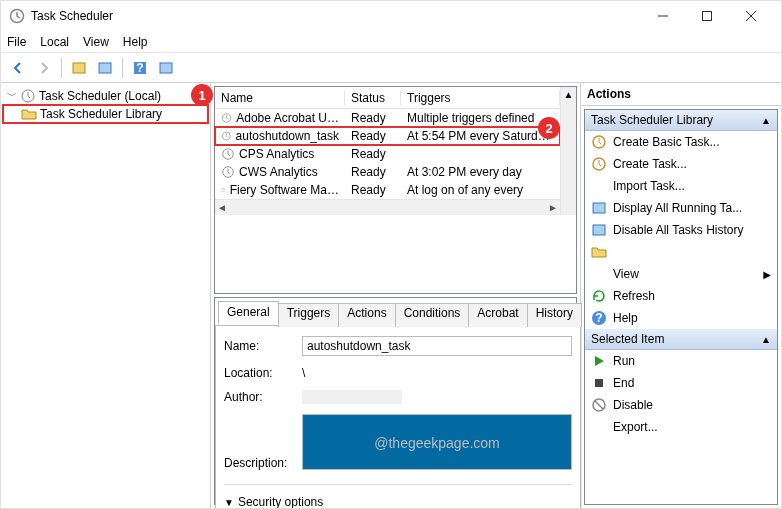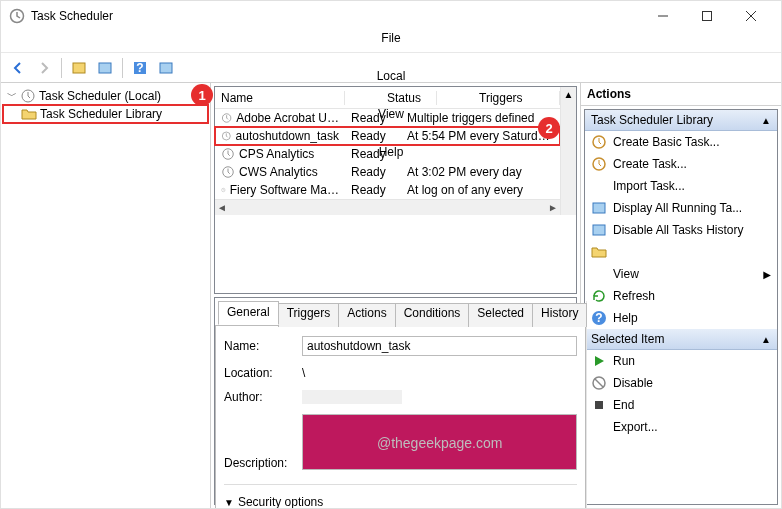--- a/index.html
+++ b/index.html
@@ -2,37 +2,37 @@
 <html><head>
 <meta charset="utf-8">
 <style>
 * { box-sizing: border-box; margin: 0; padding: 0; font-family: "Segoe UI", Tahoma, sans-serif; font-size: 12px; }
 body { background: #fff; width: 782px; height: 509px; border: 1px solid #e0e0e0; display: flex; flex-direction: column; }
 .titlebar { height: 30px; display: flex; align-items: center; padding: 0 8px; }
 .titlebar .title-icon { width: 16px; height: 16px; margin-right: 6px; }
 .titlebar .title { flex: 1; }
 .win-btns { display: flex; gap: 0; margin-left: auto; }
 .win-btn { width: 44px; height: 28px; display: flex; align-items: center; justify-content: center; color: #555; }
-.menubar { height: 22px; display: flex; align-items: center; padding: 0 6px; gap: 24px; border-bottom: 1px solid #e8e8e8; flex-direction: column; }
+.menubar { height: 22px; display: flex; align-items: center; padding: 0 6px; gap: 14px; border-bottom: 1px solid #e8e8e8; }
 .menubar span { cursor: default; }
 .toolbar { height: 30px; display: flex; align-items: center; padding: 0 6px; gap: 4px; border-bottom: 1px solid #d0d0d0; }
 .tool-btn { width: 22px; height: 22px; display: flex; align-items: center; justify-content: center; border: 1px solid transparent; }
 .tool-btn svg { width: 16px; height: 16px; }
 .tool-sep { width: 1px; height: 20px; background: #ccc; margin: 0 2px; }
 .main { flex: 1; display: flex; min-height: 0; }
 .tree-pane { width: 210px; border-right: 1px solid #d0d0d0; padding: 4px 2px; }
 .tree-row { display: flex; align-items: center; height: 18px; gap: 3px; padding-left: 4px; }
 .tree-row.child { padding-left: 18px; }
 .tree-toggle { width: 10px; font-size: 10px; color: #555; }
 .tree-icon { width: 16px; height: 16px; }
 .tree-row.hl { outline: 2px solid #e62e2e; outline-offset: -1px; }
 .content-pane { flex: 1; display: flex; flex-direction: column; border-right: 1px solid #d0d0d0; min-width: 0; position: relative; }
 .content-inner { margin: 3px; border: 1px solid #828790; display: flex; flex-direction: column; flex: 1; min-height: 0; }
 .task-list { flex: 0 0 auto; display: flex; flex-direction: column; }
-.task-header { display: flex; background: #fff; border-bottom: 1px solid #e5e5e5; height: 22px; align-items: center; gap: 36px; }
+.task-header { display: flex; background: #fff; border-bottom: 1px solid #e5e5e5; height: 22px; align-items: center; }
 .th { padding: 0 6px; border-right: 1px solid #e5e5e5; white-space: nowrap; overflow: hidden; }
 .col-name { width: 130px; }
 .col-status { width: 56px; }
 .col-trig { flex: 1; }
 .task-row { display: flex; height: 18px; align-items: center; padding: 0; }
 .task-row .cell { padding: 0 6px; white-space: nowrap; overflow: hidden; text-overflow: ellipsis; }
 .task-row.hl { outline: 2px solid #e62e2e; outline-offset: -1px; }
 .task-name-cell { display: flex; align-items: center; gap: 4px; }
 .task-icon { width: 14px; height: 14px; }
 .hsb { height: 16px; background: #f0f0f0; display: flex; align-items: center; justify-content: space-between; padding: 0 2px; border-top: 1px solid #e5e5e5; }
@@ -40,21 +40,21 @@
 .vsb-strip { width: 16px; background: #f0f0f0; display: flex; flex-direction: column; align-items: center; border-left: 1px solid #e5e5e5; }
 .details { flex: 1; display: flex; flex-direction: column; margin-top: 3px; min-height: 0; }
 .tabs { display: flex; height: 24px; padding-left: 3px; }
 .tab { padding: 3px 8px; border: 1px solid #bbb; border-bottom: none; background: #fff; margin-right: -1px; position: relative; }
 .tab.active { border-bottom: 1px solid #fff; z-index: 2; }
 .tab:not(.active) { background: #f3f3f3; top: 2px; padding: 2px 8px; }
 .details-body { flex: 1; border: 1px solid #bbb; background: #fff; padding: 10px 8px; display: flex; flex-direction: column; gap: 10px; overflow: hidden; }
 .form-row { display: flex; align-items: center; gap: 8px; }
 .form-label { width: 70px; }
 .form-input { flex: 1; height: 20px; border: 1px solid #bbb; padding: 2px 4px; background: #fff; }
-.form-desc { flex: 1; height: 56px; border: 1px solid #bbb; padding: 4px; background: #be185d; position: relative; }
+.form-desc { flex: 1; height: 56px; border: 1px solid #bbb; padding: 4px; background: #0369a1; position: relative; }
 .watermark { color: #bdbdbd; font-size: 14px; text-align: center; position: absolute; left: 0; right: 0; top: 20px; }
 .sec-row { display: flex; align-items: center; }
 .sec-arrow { margin-right: 4px; font-size: 10px; }
 .vsb-details { width: 16px; background: #f0f0f0; border-left: 1px solid #e5e5e5; }
 .actions-pane { width: 200px; display: flex; flex-direction: column; }
 .actions-title { font-weight: bold; padding: 4px 6px; border-bottom: 1px solid #d0d0d0; }
 .actions-inner { margin: 3px; border: 1px solid #828790; flex: 1; display: flex; flex-direction: column; }
 .actions-group-hdr { background: linear-gradient(#e6eef9, #c8d8ef); padding: 3px 6px; display: flex; justify-content: space-between; align-items: center; border-bottom: 1px solid #a8bcd8; }
 .actions-group-hdr .chev { font-size: 10px; }
 .action-item { display: flex; align-items: center; gap: 6px; padding: 3px 6px; height: 22px; }
@@ -236,21 +236,21 @@
 
     <div class="content-inner" style="margin-top:0;">
       <div class="details">
         <div style="display:flex;">
           <div style="flex:1;">
             <div class="tabs">
               <div class="tab active">General</div>
               <div class="tab">Triggers</div>
               <div class="tab">Actions</div>
               <div class="tab">Conditions</div>
-              <div class="tab">Selected</div>
+              <div class="tab">Acrobat</div>
               <div class="tab">History</div>
             </div>
             <div class="details-body">
               <div class="form-row">
                 <span class="form-label">Name:</span>
                 <input class="form-input" readonly="" value="autoshutdown_task" style="">
               </div>
               <div class="form-row">
                 <span class="form-label">Location:</span>
                 <span>\</span>
@@ -364,35 +364,35 @@
             <span class="aicon">
               <svg viewBox="0 0 16 16">
                 <path d="M4 3l9 5-9 5z" fill="#2a9a2a"></path>
               </svg>
             </span>
             <span style="flex:1">Run</span>
           </div>
           <div class="action-item">
             <span class="aicon">
               <svg viewBox="0 0 16 16">
+                <rect x="4" y="4" width="8" height="8" fill="#444"></rect>
+              </svg>
+            </span>
+            <span style="flex:1">End</span>
+          </div>
+          <div class="action-item">
+            <span class="aicon">
+              <svg viewBox="0 0 16 16">
                 <circle cx="8" cy="8" r="6" fill="none" stroke="#888" stroke-width="1.5"></circle>
                 <path d="M4 4l8 8" stroke="#888" stroke-width="1.5"></path>
               </svg>
             </span>
             <span style="flex:1">Disable</span>
           </div>
           <div class="action-item">
-            <span class="aicon">
-              <svg viewBox="0 0 16 16">
-                <rect x="4" y="4" width="8" height="8" fill="#444"></rect>
-              </svg>
-            </span>
-            <span style="flex:1">End</span>
-          </div>
-          <div class="action-item">
             <span class="aicon"></span>
             <span style="flex:1">Export...</span>
           </div>
         </div>
     </div>
   </div>
 
 </div>
 
 </body></html>

